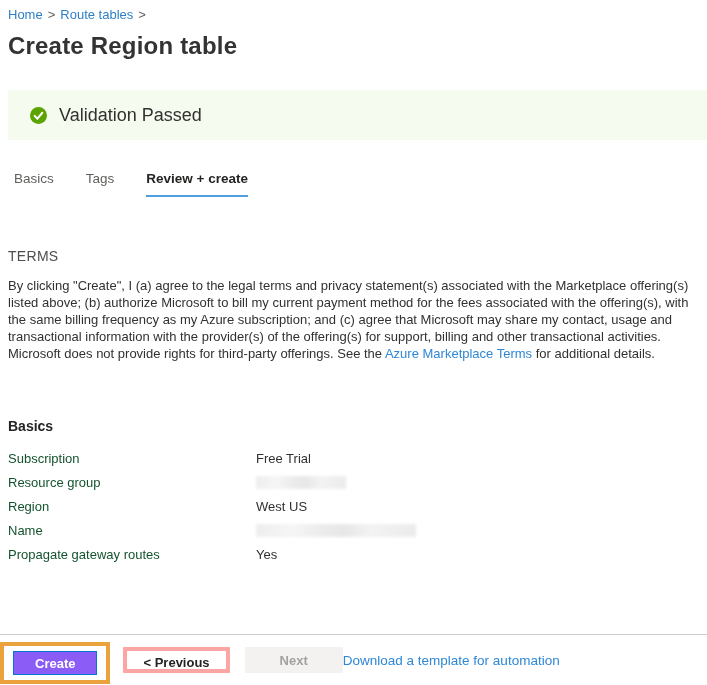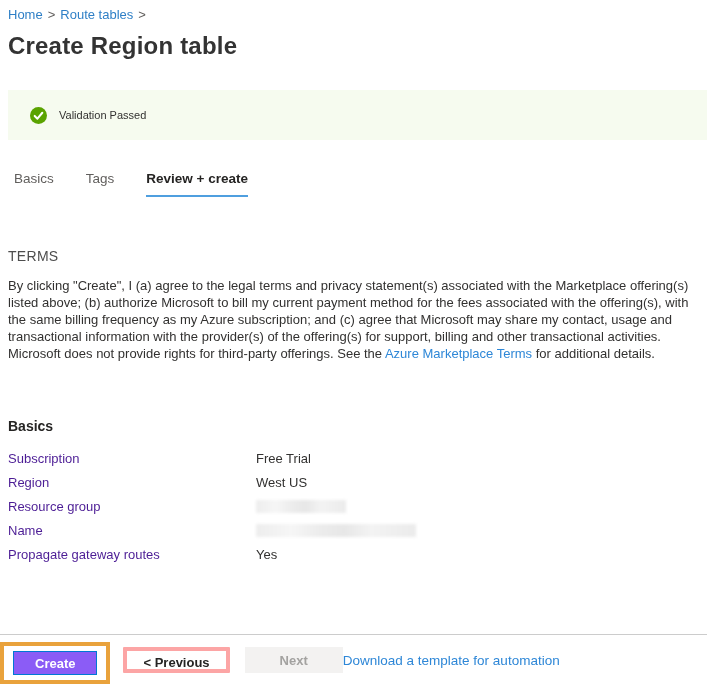--- a/index.html
+++ b/index.html
@@ -25,37 +25,37 @@
   .banner {
     margin-top: 30px;
     margin-right: -8px;
     height: 50px;
     background: #f6fbef;
     display: flex;
     align-items: center;
     padding-left: 22px;
   }
   .banner-icon { width: 17px; height: 17px; display: inline-block; flex: 0 0 auto; }
-  .banner-text { margin-left: 12px; font-size: 11px; color: #323130; }
+  .banner-text { margin-left: 12px; font-size: 18px; color: #323130; }
 
   
   .tabs { margin-top: 31px; margin-left: 6px; display: flex; gap: 32px; font-size: 13.5px; }
   .tab { color: #605e5c; padding-bottom: 9px; cursor: pointer; }
   .tab.active { color: #252423; font-weight: 700; border-bottom: 2px solid #4f9fdf; }
 
   
   .terms-heading { margin-top: 51px; font-size: 14px; color: #4d4d4d; letter-spacing: 0.3px; }
   .terms-body { margin-top: 13px; width: 697px; font-size: 13px; line-height: 17px; color: #323130; }
   .terms-body a { color: #2e87d7; text-decoration: none; cursor: pointer; }
 
   
   .basics-heading { margin-top: 56px; font-size: 14px; font-weight: 700; color: #252423; }
   .basics-rows { margin-top: 12px; }
   .basics-row { display: flex; align-items: center; height: 24px; font-size: 13px; }
-  .basics-label { width: 248px; color: #4c1d95; flex: 0 0 auto; }
+  .basics-label { width: 248px; color: #14532d; flex: 0 0 auto; }
   .basics-value { color: #323130; }
   .redacted {
     height: 13px;
     border-radius: 1px;
     background: linear-gradient(90deg, #ededed 0%, #f6f6f6 22%, #ececec 40%, #e7e7e7 55%, #f3f3f3 72%, #ebebeb 100%);
     filter: blur(1.5px);
   }
   .redacted.w-sm { width: 90px; }
   .redacted.w-lg { width: 160px; }
 
@@ -116,26 +116,26 @@
   <p class="terms-body"><span>By clicking "Create", I (a) agree to the legal terms and privacy statement(s) associated with the Marketplace offering(s) listed above; (b) authorize Microsoft to bill my current payment method for the fees associated with the offering(s), with the same billing frequency as my Azure subscription; and (c) agree that Microsoft may share my contact, usage and transactional information with the provider(s) of the offering(s) for support, billing and other transactional activities. Microsoft does not provide rights for third-party offerings. See the </span><a>Azure Marketplace Terms</a><span> for additional details.</span></p>
 
   <div class="basics-heading">Basics</div>
 
   <div class="basics-rows">
     <div class="basics-row">
       <span class="basics-label">Subscription</span>
       <span class="basics-value">Free Trial</span>
     </div>
     <div class="basics-row">
+      <span class="basics-label">Resource group</span>
+      <span class="redacted w-sm"></span>
+    </div>
+    <div class="basics-row">
       <span class="basics-label">Region</span>
       <span class="basics-value">West US</span>
-    </div>
-    <div class="basics-row">
-      <span class="basics-label">Resource group</span>
-      <span class="redacted w-sm"></span>
     </div>
     <div class="basics-row">
       <span class="basics-label">Name</span>
       <span class="redacted w-lg"></span>
     </div>
     <div class="basics-row">
       <span class="basics-label">Propagate gateway routes</span>
       <span class="basics-value">Yes</span>
     </div>
   </div>

